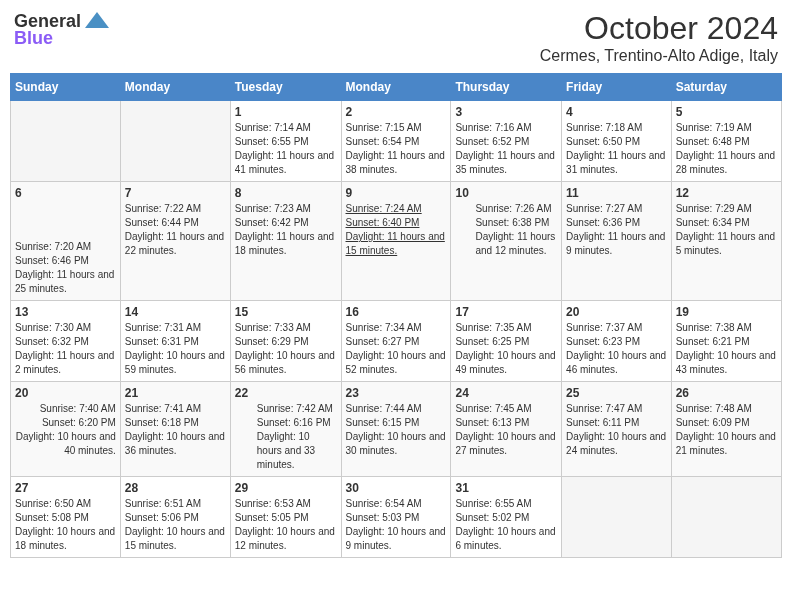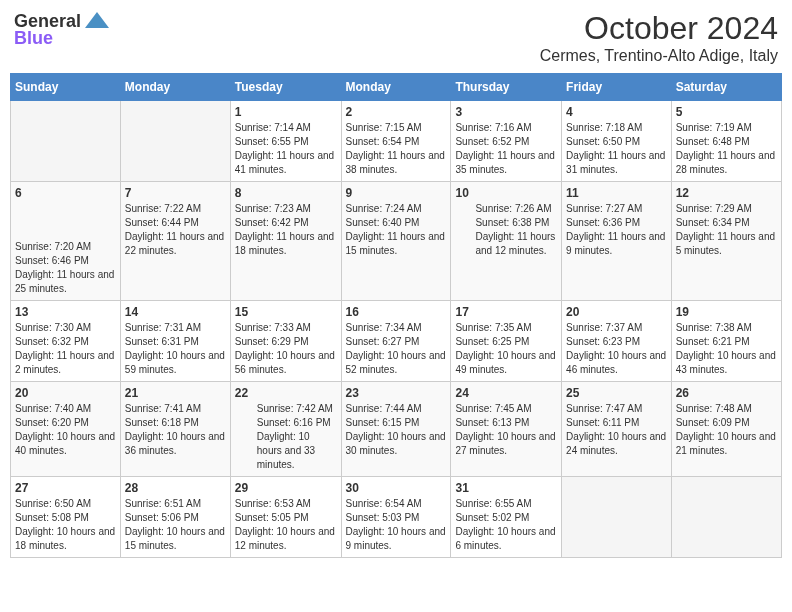--- a/index.html
+++ b/index.html
@@ -169,21 +169,21 @@
 Daylight: 11 hours and 22 minutes.</div>
         </td>
         <td>
           <div class="day-num">8</div>
           <div class="day-info" style="white-space: pre-line;">Sunrise: 7:23 AM
 Sunset: 6:42 PM
 Daylight: 11 hours and 18 minutes.</div>
         </td>
         <td>
           <div class="day-num">9</div>
-          <div class="day-info" style="white-space: pre-line;">Sunrise: 7:24 AM
+          <div class="day-info" style="white-space: pre-line; text-decoration: underline;">Sunrise: 7:24 AM
 Sunset: 6:40 PM
 Daylight: 11 hours and 15 minutes.</div>
         </td>
         <td>
           <div class="day-num">10</div>
           <div class="day-info" style="white-space: pre-line; margin-left: 20px;">Sunrise: 7:26 AM
 Sunset: 6:38 PM
 Daylight: 11 hours and 12 minutes.</div>
         </td>
         <td>
@@ -239,21 +239,21 @@
         <td>
           <div class="day-num">19</div>
           <div class="day-info" style="white-space: pre-line;">Sunrise: 7:38 AM
 Sunset: 6:21 PM
 Daylight: 10 hours and 43 minutes.</div>
         </td>
       </tr>
       <tr class="row-even">
         <td>
           <div class="day-num">20</div>
-          <div class="day-info" style="white-space: pre-line;">Sunrise: 7:40 AM
+          <div class="day-info" style="white-space: pre-line; text-align: right;">Sunrise: 7:40 AM
 Sunset: 6:20 PM
 Daylight: 10 hours and 40 minutes.</div>
         </td>
         <td>
           <div class="day-num">21</div>
           <div class="day-info" style="white-space: pre-line;">Sunrise: 7:41 AM
 Sunset: 6:18 PM
 Daylight: 10 hours and 36 minutes.</div>
         </td>
         <td>

